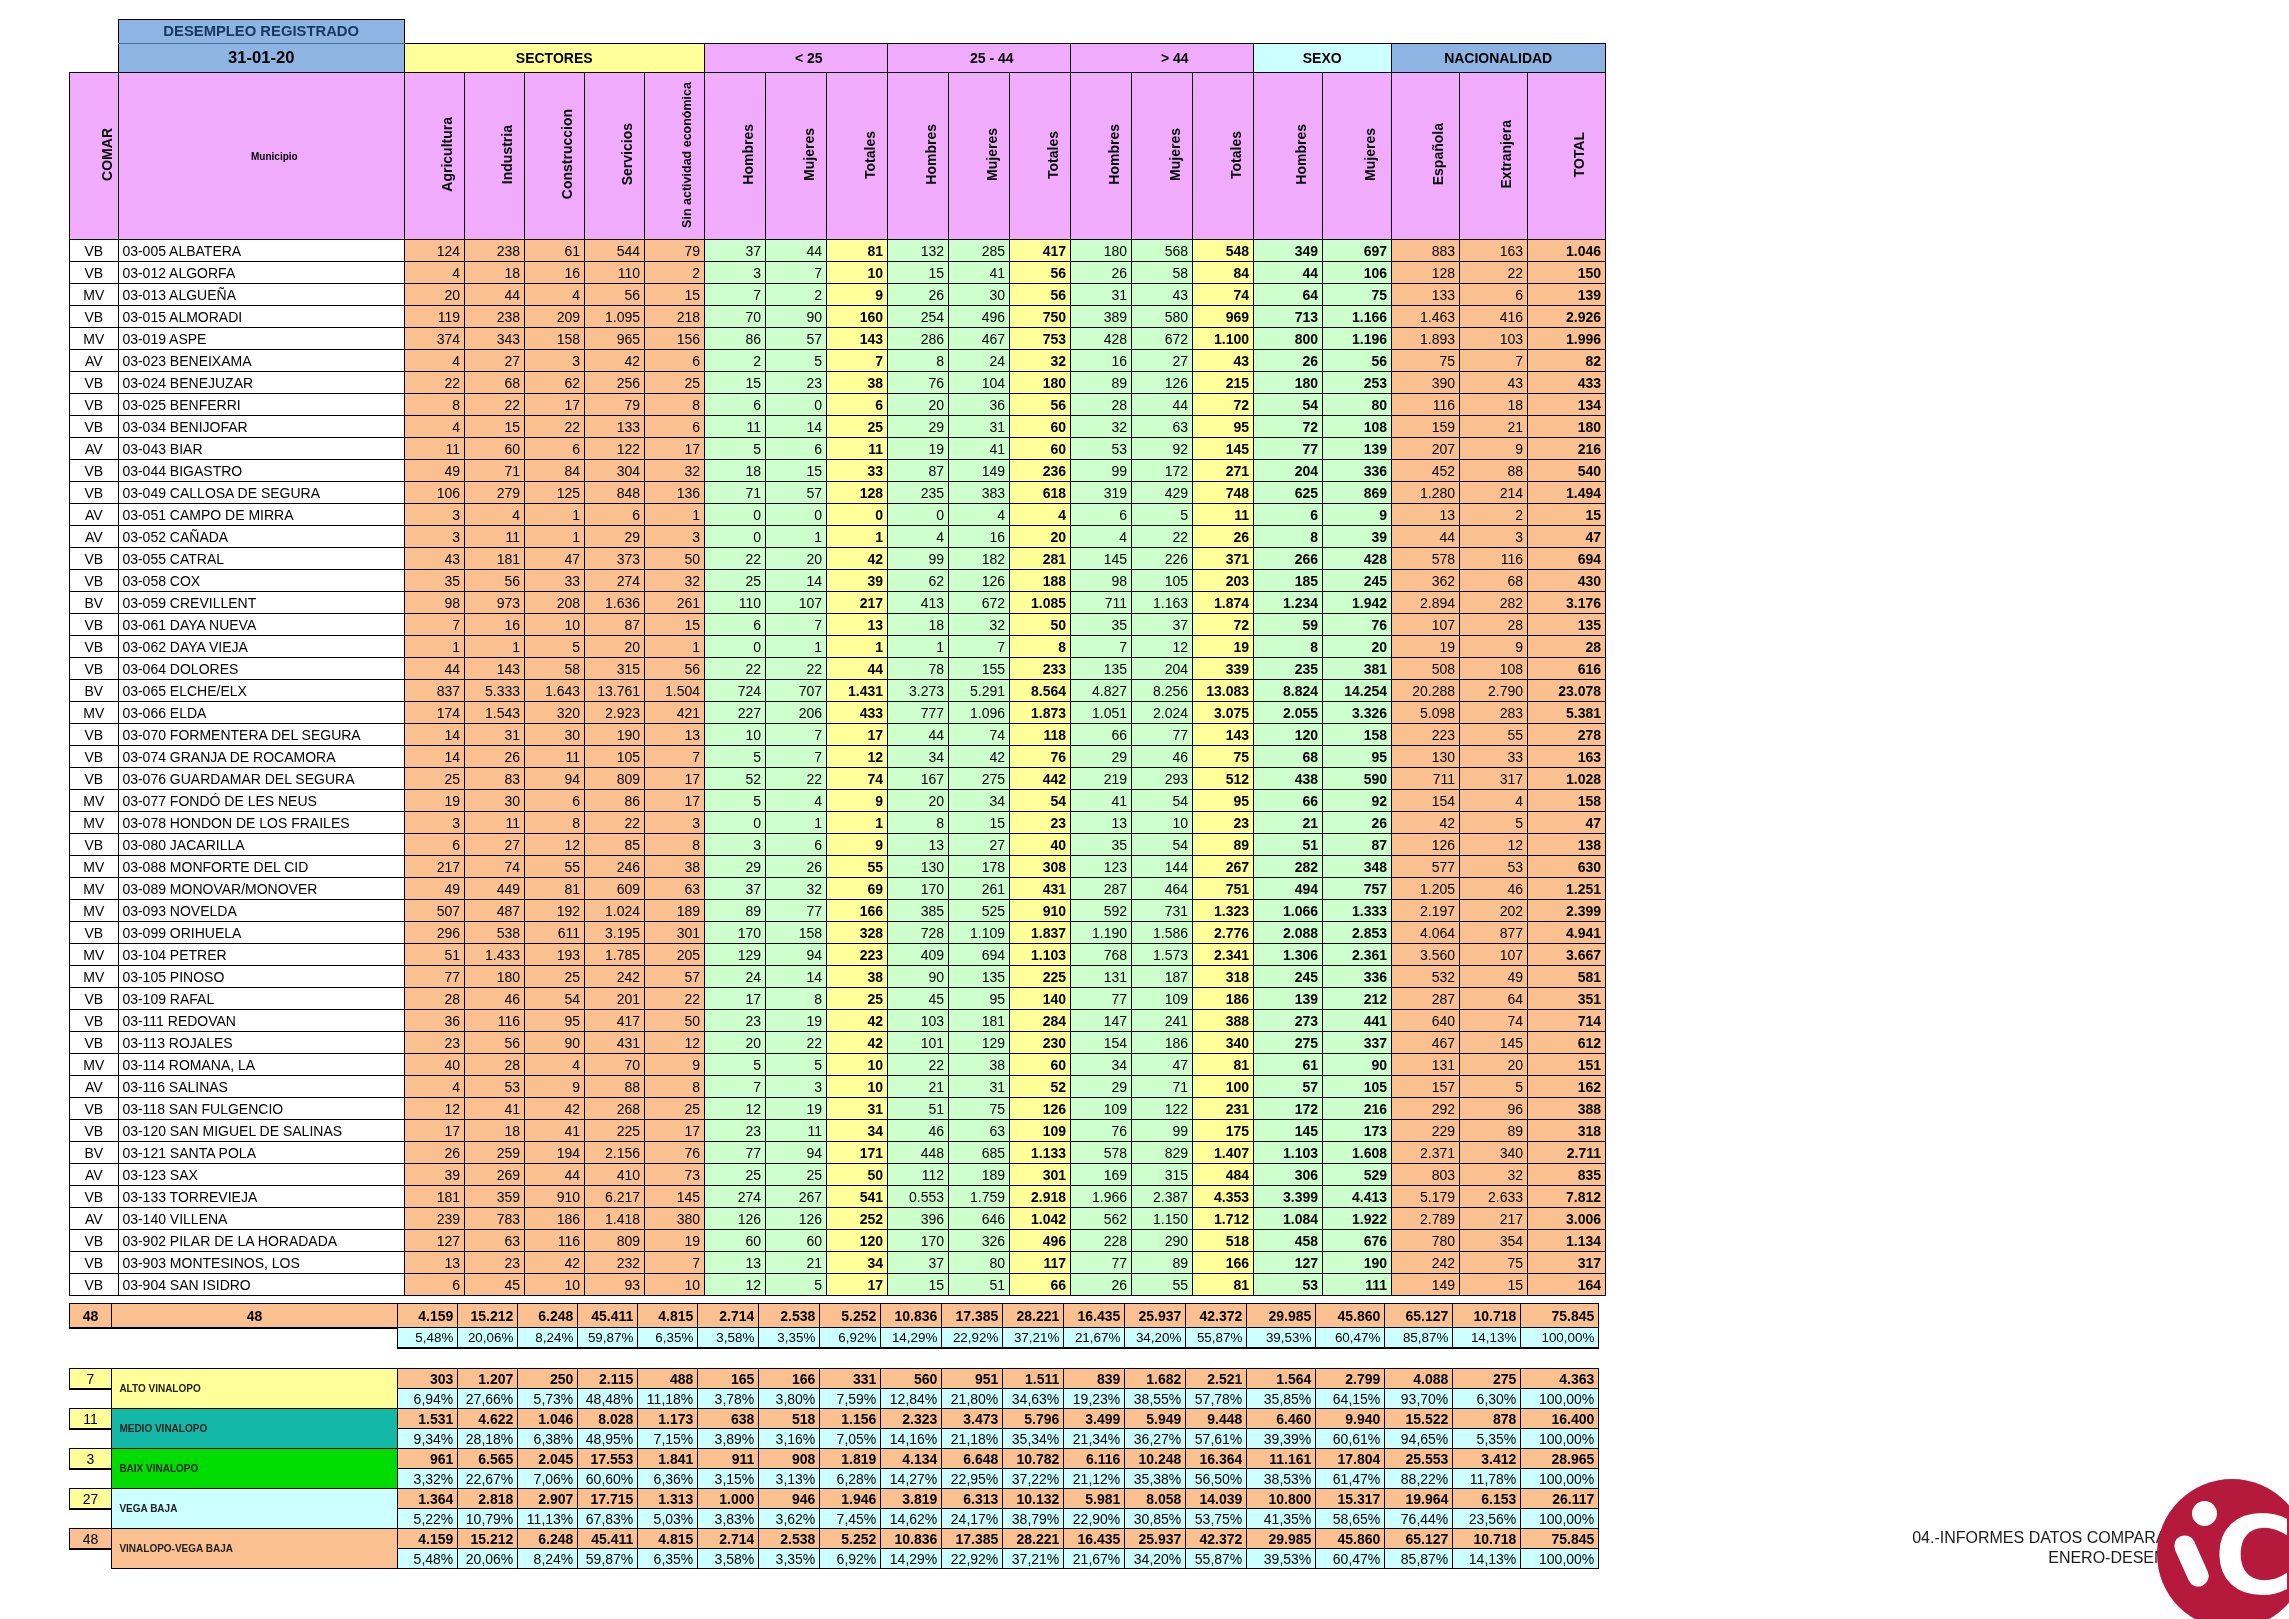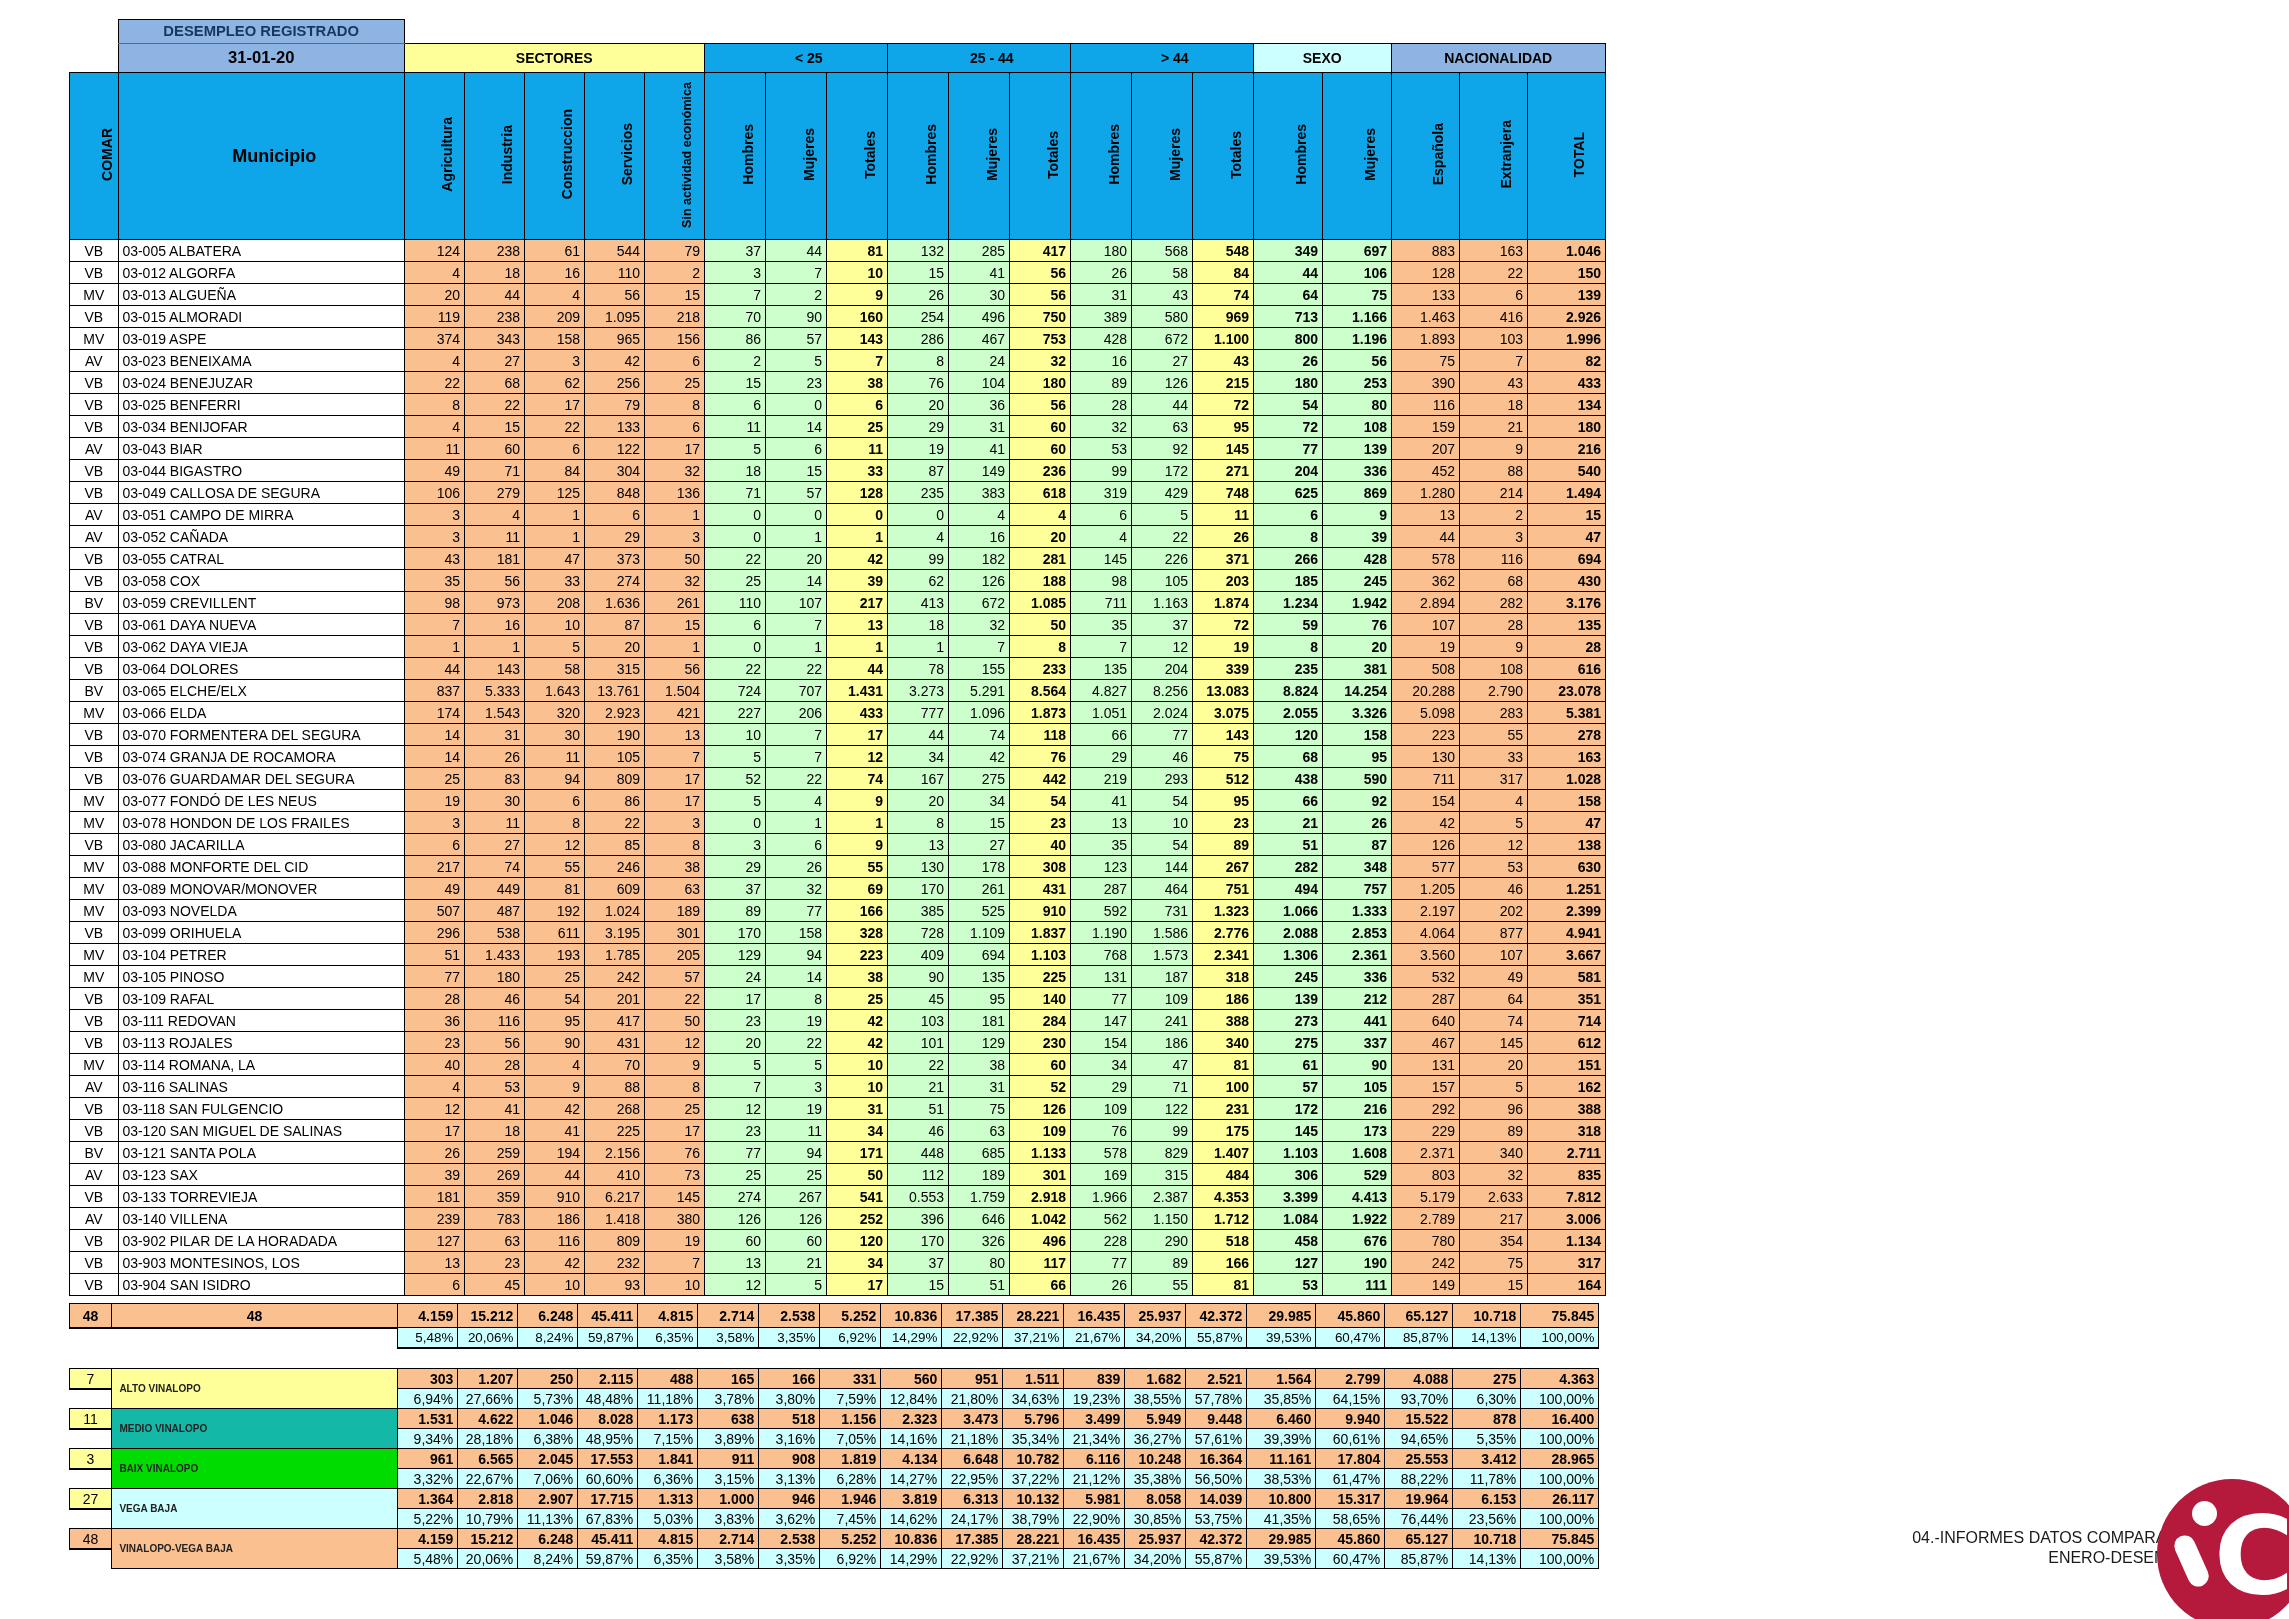--- a/index.html
+++ b/index.html
@@ -10,21 +10,21 @@
   td, th { border: 0.9px solid #000; font-size: 14px; height: 22px; padding: 0 3.7px;
     overflow: hidden; white-space: nowrap; }
   td.num { text-align: right; }
   td.muni { text-align: left; background: #fff; }
   td.comar { text-align: center; background: #fff; }
   .b { font-weight: bold; }
   .peach { background: #FAC090; }
   .green { background: #CCFFCC; }
   .ylw   { background: #FFFF99; }
   .cyan  { background: #CCFFFF; }
-  .gray  { background: #0ea5e9; padding-left: 30px; }
+  .gray  { background: #f0abfc; padding-left: 30px; }
   .blue  { background: #8DB4E2; }
   .nob { border: none; background: #fff; }
   .bL { border-left: 1.8px solid #000; }
   .bR { border-right: 1.8px solid #000; }
   .bT { border-top: 1.8px solid #000; }
   .bB { border-bottom: 1.8px solid #000; }
   .dbl { border-bottom: 2.8px double #000; }
   tr.hdr-bands th { font-size: 14px; font-weight: bold; text-align: center; height: 29.5px; }
   tr.hdr-rot th { height: 167px; vertical-align: middle; text-align: center; overflow: visible; }
   .vert { writing-mode: vertical-rl; transform: rotate(180deg); white-space: nowrap;
@@ -93,21 +93,21 @@
         <td class="titlecell t2">31-01-20</td>
         <th class="ylw bL bT" colspan="5">SECTORES</th>
         <th class="gray bL bT" colspan="3">&lt; 25</th>
         <th class="gray bL bT" colspan="3">25 - 44</th>
         <th class="gray bL bT" colspan="3">&gt; 44</th>
         <th class="cyan bL bT" colspan="2">SEXO</th>
         <th class="blue bL bT bR" colspan="3">NACIONALIDAD</th>
       </tr>
       <tr class="hdr-rot">
         <th class="gray bL"><span class="vert">COMAR</span></th>
-        <th class="gray" style="font-size:18px">Municipio</th>
+        <th class="gray" style="font-size:10px">Municipio</th>
         <th class="gray bL"><span class="vert">Agricultura</span></th>
         <th class="gray"><span class="vert">Industria</span></th>
         <th class="gray"><span class="vert">Construccion</span></th>
         <th class="gray"><span class="vert">Servicios</span></th>
         <th class="gray"><span class="vert small">Sin actividad económica</span></th>
         <th class="gray bL"><span class="vert">Hombres</span></th>
         <th class="gray"><span class="vert">Mujeres</span></th>
         <th class="gray"><span class="vert">Totales</span></th>
         <th class="gray bL"><span class="vert">Hombres</span></th>
         <th class="gray"><span class="vert">Mujeres</span></th>

